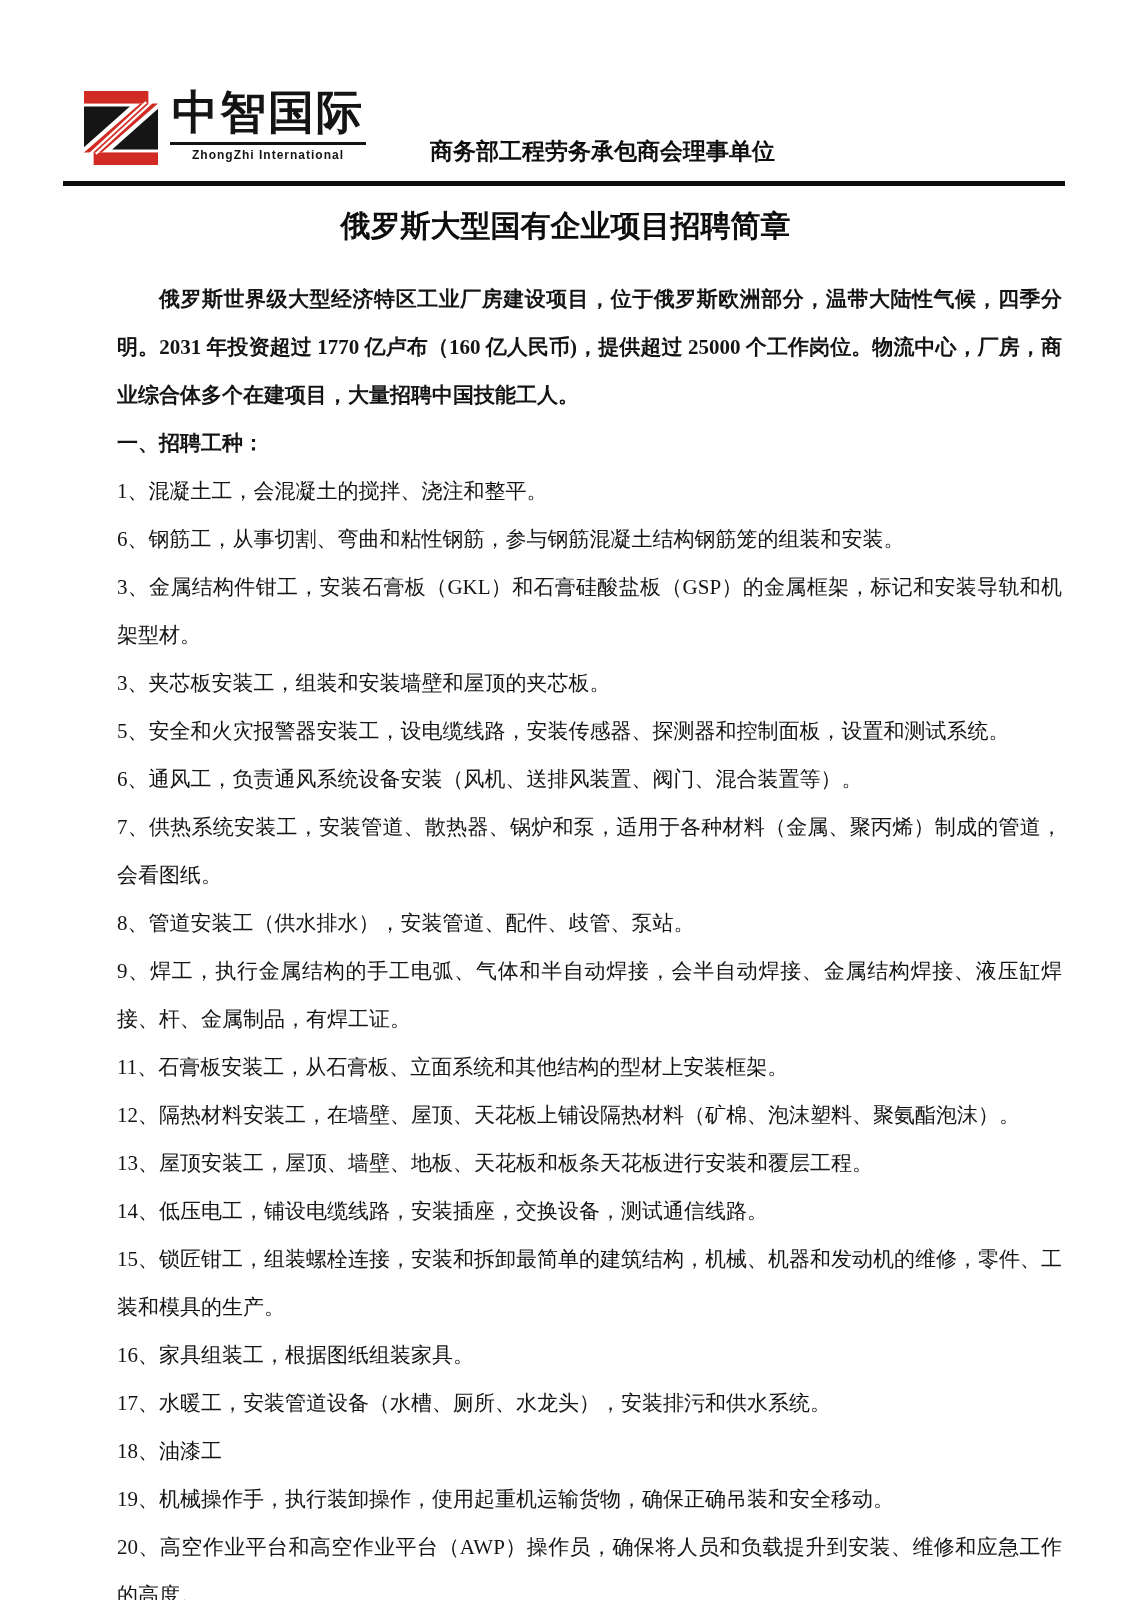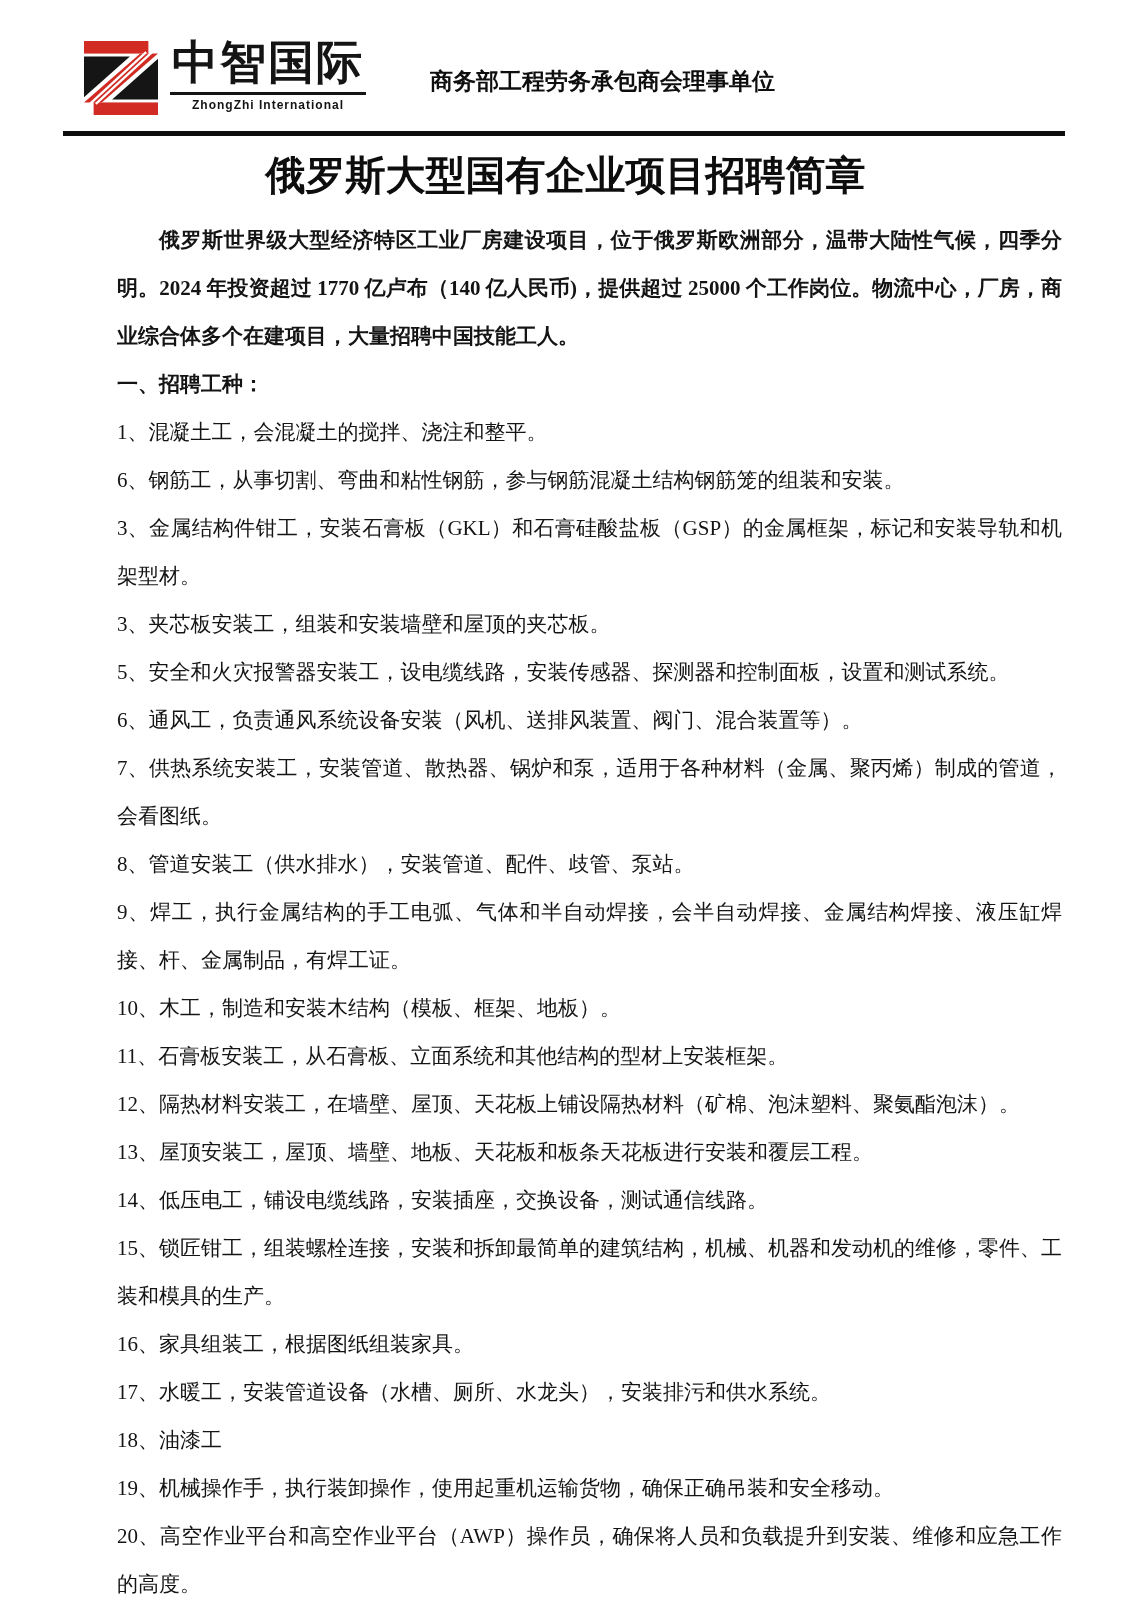--- a/index.html
+++ b/index.html
@@ -8,22 +8,22 @@
     width:1131px;height:1600px;
     margin:0 auto;
     background:#ffffff;
     font-family:"Liberation Serif","DejaVu Serif",serif;
     color:#111;
     overflow:hidden;
   }
   
   .header{
     display:flex;
-    align-items:center;
-    padding:36px 60px 0 84px;
+    align-items:flex-end;
+    padding:86px 60px 0 84px;
   }
   .brand{display:flex;align-items:flex-start;}
   .logo-mark{display:block;flex:0 0 auto;}
   .brand-text{margin-left:12px;}
   .brand-name{
     font-family:"Liberation Sans","DejaVu Sans",sans-serif;
     font-weight:bold;
     font-size:46px;
     line-height:52px;
     letter-spacing:2px;
@@ -51,23 +51,23 @@
     color:#0e0e0e;
   }
   
   .rule{
     height:5px;
     background:#0d0d0d;
     margin:11px 66px 0 63px;
   }
   
   .title{
-    margin:14px 0 14px 0;
+    margin:14px 0 23px 0;
     text-align:center;
-    font-size:40px;
+    font-size:30px;
     font-weight:bold;
     color:#0d0d0d;
     line-height:52px;
   }
   
   .body{
     margin:0 69px 0 117px;
     font-size:21px;
     line-height:48px;
     text-align:justify;
@@ -111,33 +111,32 @@
     <div class="certs">
       <div class="cert-line">商务部工程劳务承包商会理事单位</div>
     </div>
   </header>
 
   <div class="rule"></div>
 
   <h1 class="title">俄罗斯大型国有企业项目招聘简章</h1>
 
   <main class="body">
-    <p class="intro">俄罗斯世界级大型经济特区工业厂房建设项目，位于俄罗斯欧洲部分，温带大陆性气候，四季分明。2024 年投资超过 1770 亿卢布（140 亿人民币)，提供超过 25000 个工作岗位。物流中心，厂房，商业综合体多个在建项目，大量招聘中国技能工人。</p>
+    <p class="intro">俄罗斯世界级大型经济特区工业厂房建设项目，位于俄罗斯欧洲部分，温带大陆性气候，四季分明。2031 年投资超过 1770 亿卢布（160 亿人民币)，提供超过 25000 个工作岗位。物流中心，厂房，商业综合体多个在建项目，大量招聘中国技能工人。</p>
     <p class="section-heading">一、招聘工种：</p>
     <div id="job-list">
         <p class="line">1、混凝土工，会混凝土的搅拌、浇注和整平。</p>
         <p class="line">6、钢筋工，从事切割、弯曲和粘性钢筋，参与钢筋混凝土结构钢筋笼的组装和安装。</p>
         <p class="line">3、金属结构件钳工，安装石膏板（GKL）和石膏硅酸盐板（GSP）的金属框架，标记和安装导轨和机架型材。</p>
         <p class="line">3、夹芯板安装工，组装和安装墙壁和屋顶的夹芯板。</p>
         <p class="line">5、安全和火灾报警器安装工，设电缆线路，安装传感器、探测器和控制面板，设置和测试系统。</p>
         <p class="line">6、通风工，负责通风系统设备安装（风机、送排风装置、阀门、混合装置等）。</p>
         <p class="line">7、供热系统安装工，安装管道、散热器、锅炉和泵，适用于各种材料（金属、聚丙烯）制成的管道，会看图纸。</p>
         <p class="line">8、管道安装工（供水排水），安装管道、配件、歧管、泵站。</p>
         <p class="line">9、焊工，执行金属结构的手工电弧、气体和半自动焊接，会半自动焊接、金属结构焊接、液压缸焊接、杆、金属制品，有焊工证。</p>
-        <p class="line">10、木工，制造和安装木结构（模板、框架、地板）。</p>
         <p class="line">11、石膏板安装工，从石膏板、立面系统和其他结构的型材上安装框架。</p>
         <p class="line">12、隔热材料安装工，在墙壁、屋顶、天花板上铺设隔热材料（矿棉、泡沫塑料、聚氨酯泡沫）。</p>
         <p class="line">13、屋顶安装工，屋顶、墙壁、地板、天花板和板条天花板进行安装和覆层工程。</p>
         <p class="line">14、低压电工，铺设电缆线路，安装插座，交换设备，测试通信线路。</p>
         <p class="line">15、锁匠钳工，组装螺栓连接，安装和拆卸最简单的建筑结构，机械、机器和发动机的维修，零件、工装和模具的生产。</p>
         <p class="line">16、家具组装工，根据图纸组装家具。</p>
         <p class="line">17、水暖工，安装管道设备（水槽、厕所、水龙头），安装排污和供水系统。</p>
         <p class="line">18、油漆工</p>
         <p class="line">19、机械操作手，执行装卸操作，使用起重机运输货物，确保正确吊装和安全移动。</p>
         <p class="line">20、高空作业平台和高空作业平台（AWP）操作员，确保将人员和负载提升到安装、维修和应急工作的高度。</p>

